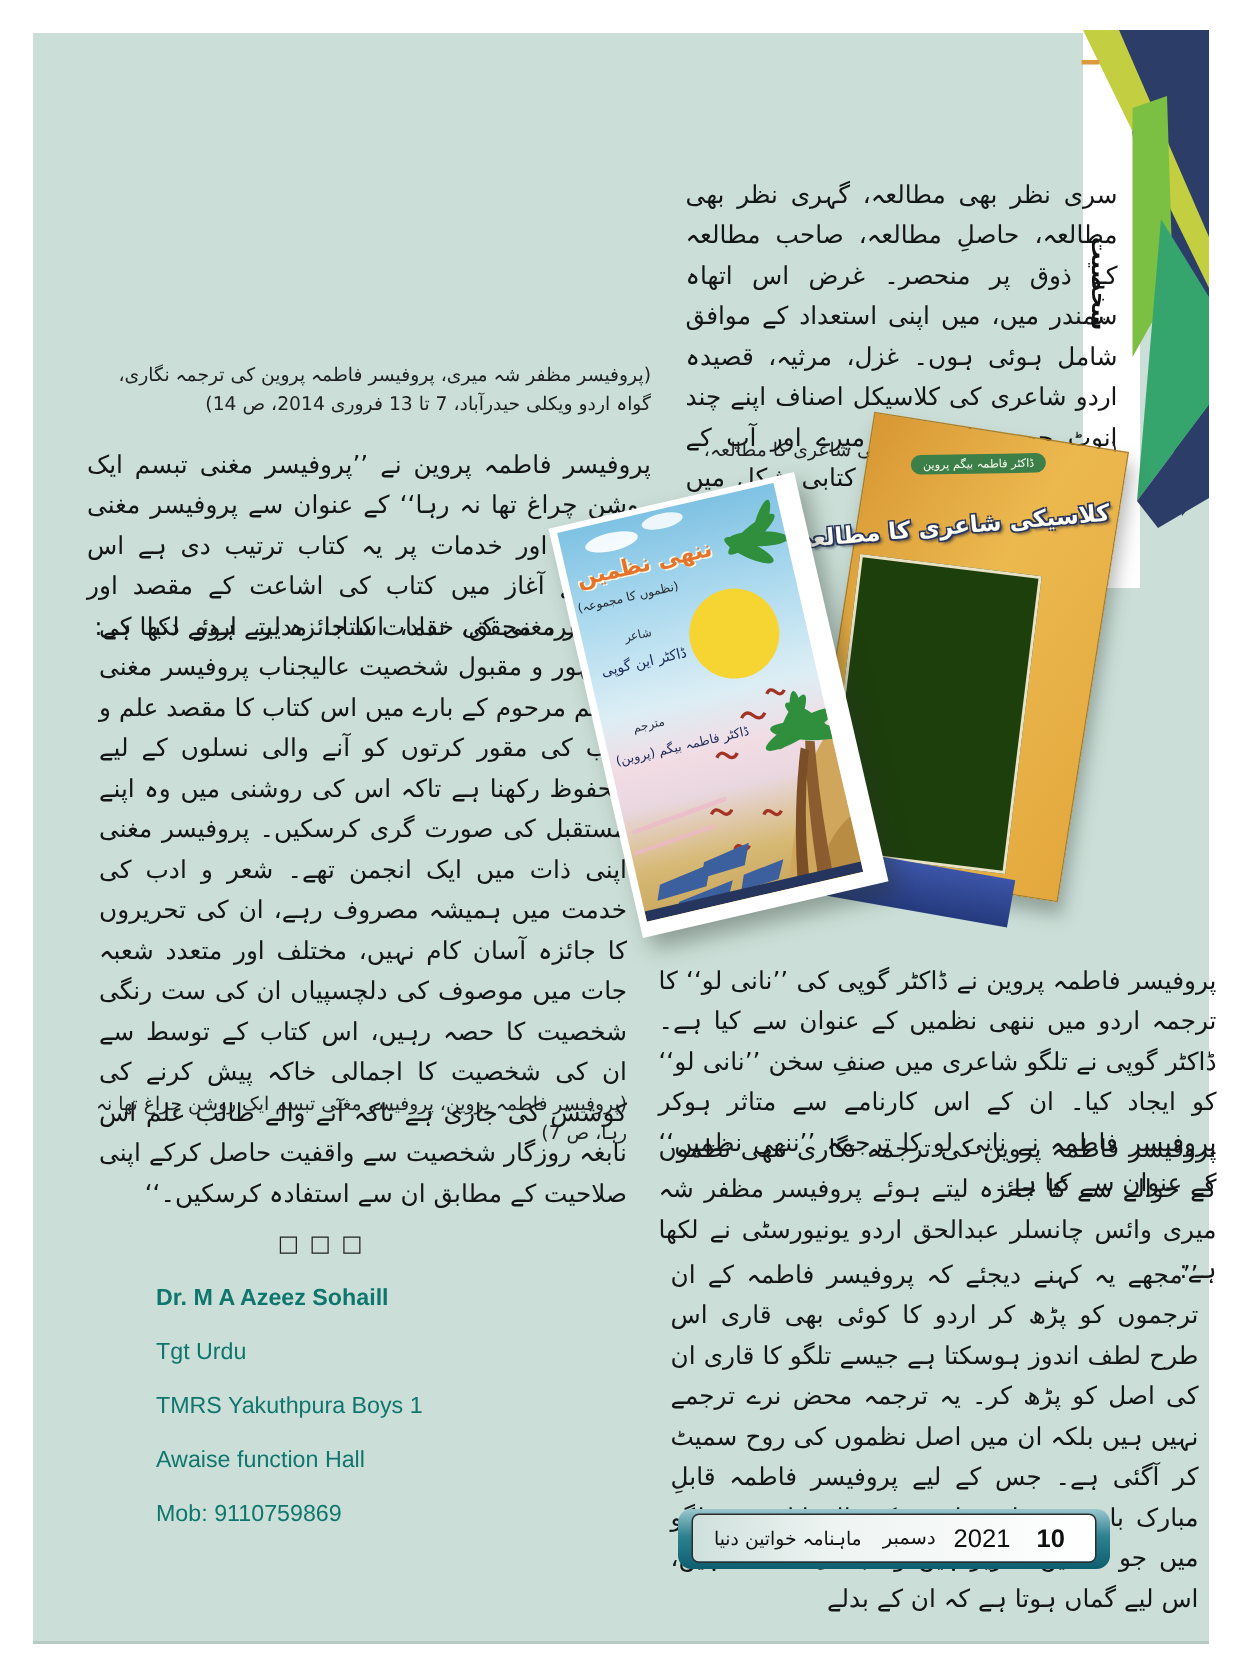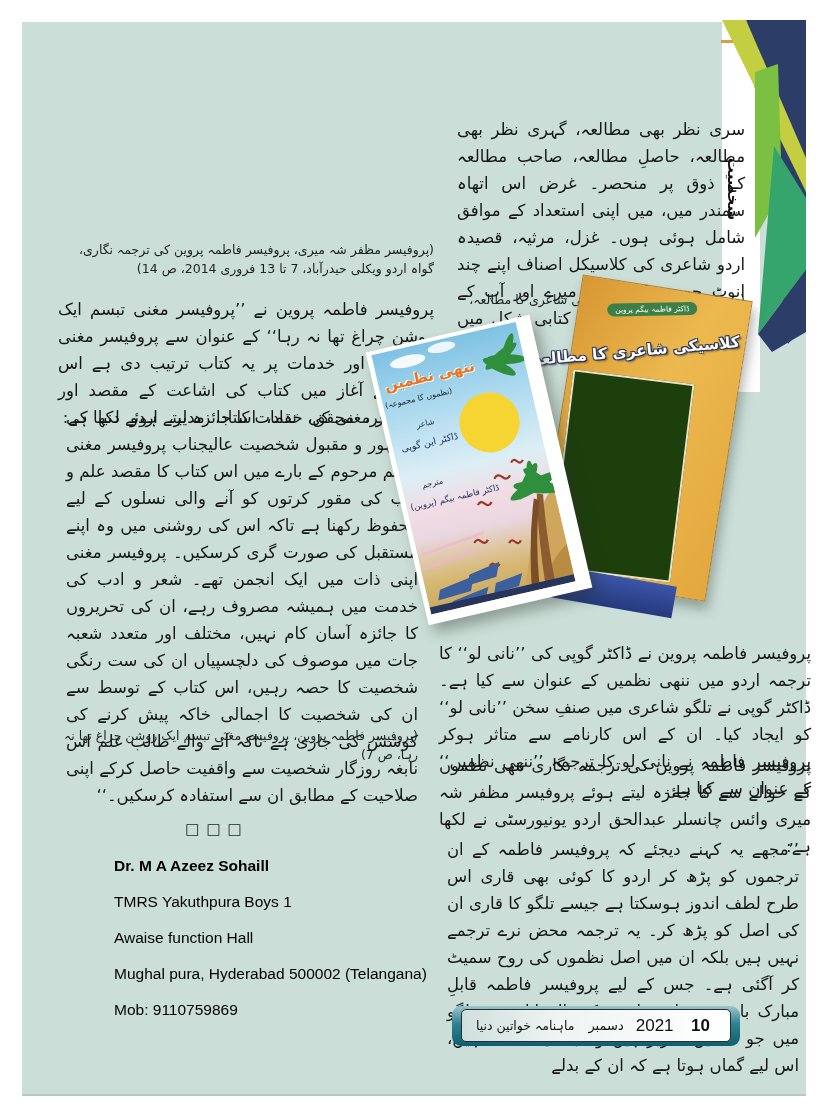--- a/index.html
+++ b/index.html
@@ -29,21 +29,21 @@
   .abs{position:absolute;}
   #left-col{left:36px;top:22px;width:378px;height:1000px;}
   #right-col{left:417px;top:22px;width:372px;height:1050px;}
   
   .separator{
     position:absolute;left:60px;top:798px;width:270px;text-align:center;
     font-size:15px;letter-spacing:7px;color:#222;font-weight:bold;
   }
   .contact{
     position:absolute;left:82px;top:826px;width:300px;
-    font-family:"Liberation Sans",sans-serif;font-size:15.5px;color:#000000;margin-left:10px;
+    font-family:"Liberation Sans",sans-serif;font-size:15.5px;color:#0f766e;
   }
   .contact div{line-height:36px;white-space:nowrap;}
   .contact .name{font-weight:bold;}
   
   #books{position:absolute;left:368px;top:256px;width:360px;height:352px;}
   .book-back{
     position:absolute;left:168px;top:8px;width:170px;height:302px;
     transform:rotate(9deg);transform-origin:center;
     background:linear-gradient(115deg,#d89733 0%,#ecb94f 45%,#e3a83d 100%);
     border:1px solid #b07f22;box-shadow:4px 8px 12px rgba(40,50,40,.35);z-index:1;
@@ -133,23 +133,23 @@
       <div class="urdu small abs" style="left:0;top:196px;width:376px;">(پروفیسر مظفر شہ میری، پروفیسر فاطمہ پروین کی ترجمہ نگاری، گواہ اردو ویکلی حیدرآباد، 7 تا 13 فروری 2014، ص 14)</div>
       <div class="urdu abs" style="left:0;top:252px;width:376px;">پروفیسر فاطمہ پروین نے ’’پروفیسر مغنی تبسم ایک روشن چراغ تھا نہ رہا‘‘ کے عنوان سے پروفیسر مغنی شخصیت اور خدمات پر یہ کتاب ترتیب دی ہے اس کتاب کے آغاز میں کتاب کی اشاعت کے مقصد اور پروفیسر مغنی کی خدمات کا جائزہ لیتے ہوئے لکھا ہے:</div>
       <div class="urdu quote abs" style="left:0;top:360px;width:352px;">’’شاعر، محقق، نقاد، استاد، مدیر، اردو دنیا کی مشہور و مقبول شخصیت عالیجناب پروفیسر مغنی تبسم مرحوم کے بارے میں اس کتاب کا مقصد علم و ادب کی مقور کرتوں کو آنے والی نسلوں کے لیے محفوظ رکھنا ہے تاکہ اس کی روشنی میں وہ اپنے مستقبل کی صورت گری کرسکیں۔ پروفیسر مغنی اپنی ذات میں ایک انجمن تھے۔ شعر و ادب کی خدمت میں ہمیشہ مصروف رہے، ان کی تحریروں کا جائزہ آسان کام نہیں، مختلف اور متعدد شعبہ جات میں موصوف کی دلچسپیاں ان کی ست رنگی شخصیت کا حصہ رہیں، اس کتاب کے توسط سے ان کی شخصیت کا اجمالی خاکہ پیش کرنے کی کوشش کی جاری ہے تاکہ آنے والے طالب علم اس نابغہ روزگار شخصیت سے واقفیت حاصل کرکے اپنی صلاحیت کے مطابق ان سے استفادہ کرسکیں۔‘‘</div>
       <div class="urdu small abs" style="left:0;top:682px;width:360px;">(پروفیسر فاطمہ پروین، پروفیسر مغنی تبسم ایک روشن چراغ تھا نہ رہا، ص 7)</div>
     </div>
 
     <div class="separator">□□□</div>
 
     <div class="contact">
       <div class="name">Dr. M A Azeez Sohaill</div>
+      <div>Tgt Urdu</div>
       <div>TMRS Yakuthpura Boys 1</div>
       <div>Awaise function Hall</div>
-      <div>Mughal pura, Hyderabad 500002 (Telangana)</div>
       <div>Mob:  9110759869</div>
     </div>
 
     <div id="right-col" class="col">
       <div class="urdu abs" style="left:18px;top:72px;width:288px;">سری نظر بھی مطالعہ، گہری نظر بھی مطالعہ، حاصلِ مطالعہ، صاحب مطالعہ کے ذوق پر منحصر۔ غرض اس اتھاہ سمندر میں، میں اپنی استعداد کے موافق شامل ہوئی ہوں۔ غزل، مرثیہ، قصیدہ اردو شاعری کی کلاسیکل اصناف اپنے چند انوٹ حصوں کے ساتھ میرے اور آپ کے مطالعہ کی کڑی بن کر کتابی شکل میں سامنے ہیں۔‘‘</div>
       <div class="urdu small abs" style="left:18px;top:246px;width:288px;">(پروفیسر فاطمہ پروین، کلاسیکی شاعری کا مطالعہ، ص 9)</div>
       <div class="urdu abs" style="left:0;top:596px;width:372px;">پروفیسر فاطمہ پروین نے ڈاکٹر گوپی کی ’’نانی لو‘‘ کا ترجمہ اردو میں ننھی نظمیں کے عنوان سے کیا ہے۔ ڈاکٹر گوپی نے تلگو شاعری میں صنفِ سخن ’’نانی لو‘‘ کو ایجاد کیا۔ ان کے اس کارنامے سے متاثر ہوکر پروفیسر فاطمہ نے نانی لو کا ترجمہ ’’ننھی نظمیں‘‘ کے عنوان سے کیا ہے۔</div>
       <div class="urdu abs" style="left:0;top:708px;width:372px;">پروفیسر فاطمہ پروین کی ترجمہ نگاری ننھی نظموں کے حوالے سے کا جائزہ لیتے ہوئے پروفیسر مظفر شہ میری وائس چانسلر عبدالحق اردو یونیورسٹی نے لکھا ہے:</div>
       <div class="urdu quote abs" style="left:0;top:792px;width:352px;">’’مجھے یہ کہنے دیجئے کہ پروفیسر فاطمہ کے ان ترجموں کو پڑھ کر اردو کا کوئی بھی قاری اس طرح لطف اندوز ہوسکتا ہے جیسے تلگو کا قاری ان کی اصل کو پڑھ کر۔ یہ ترجمہ محض نرے ترجمے نہیں ہیں بلکہ ان میں اصل نظموں کی روح سمیٹ کر آگئی ہے۔ جس کے لیے پروفیسر فاطمہ قابلِ مبارک باد ہیں۔ ان نظموں کے بالمقابل میں تلگو میں جو نظمیں تحریر ہیں وہ بالکل مختلف ہیں، اس لیے گماں ہوتا ہے کہ ان کے بدلے</div>
     </div>

